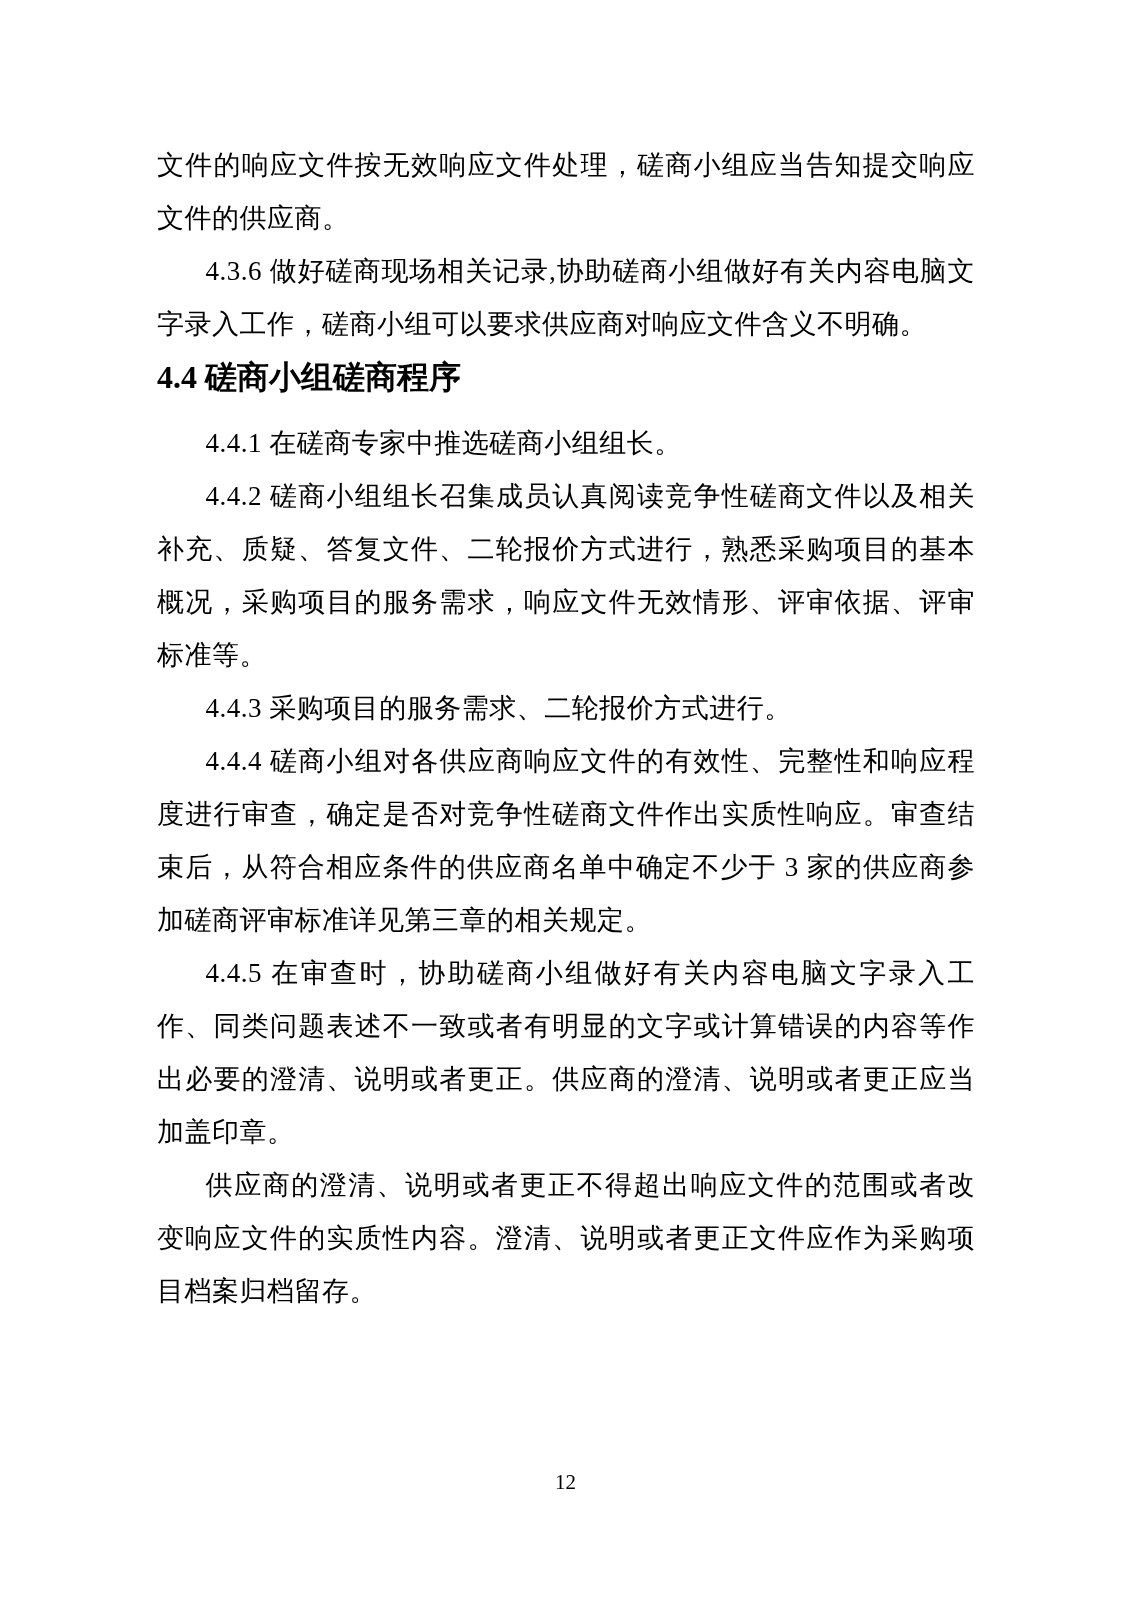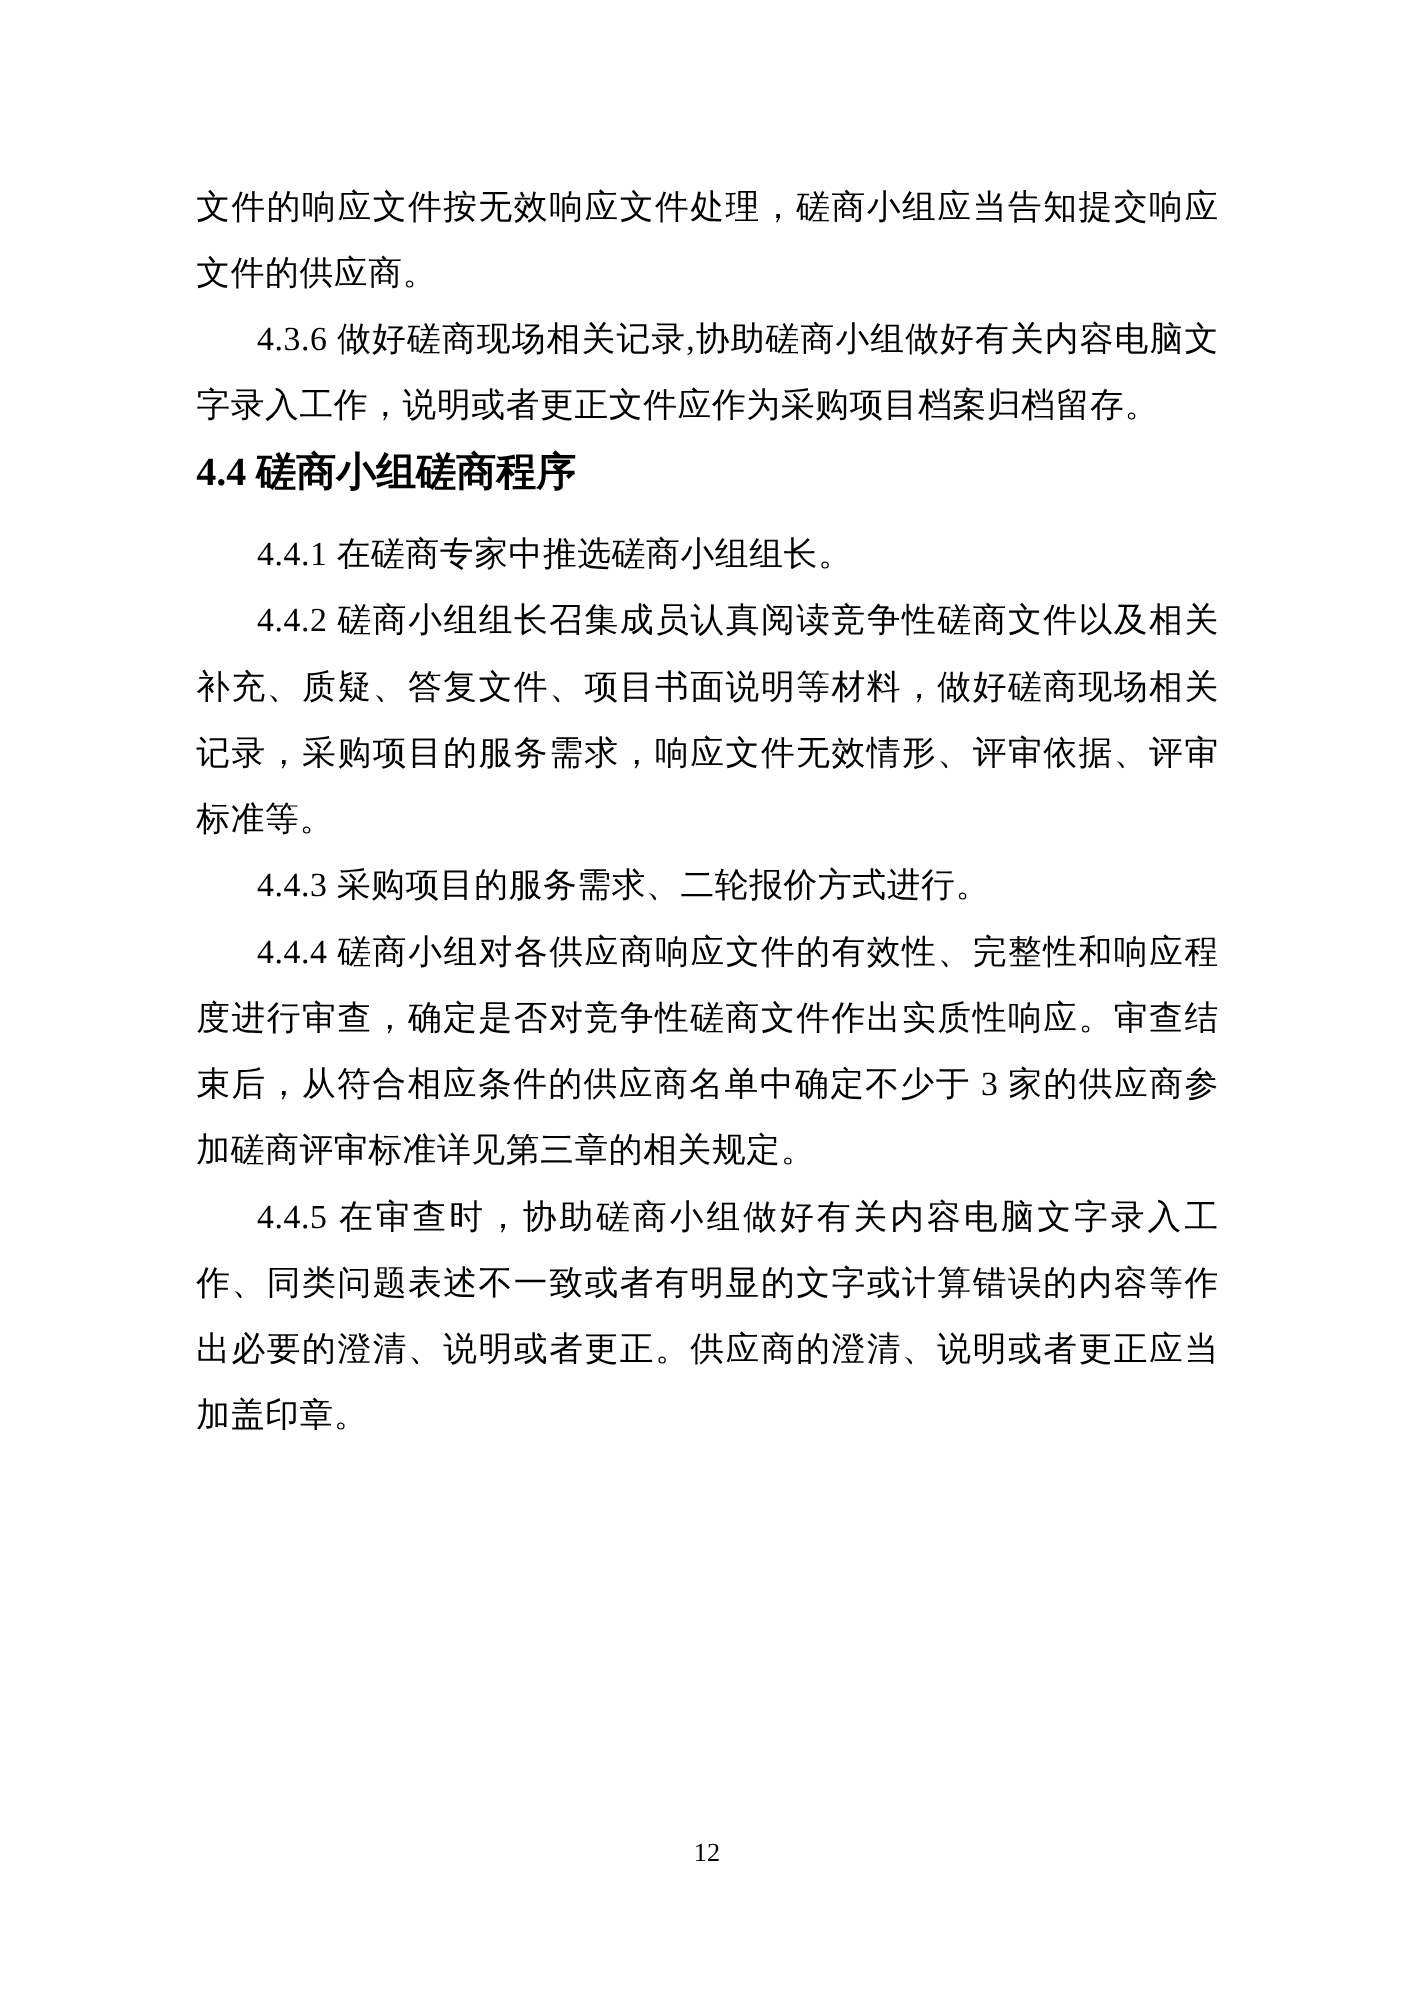--- a/index.html
+++ b/index.html
@@ -58,23 +58,24 @@
     line-height: 28px;
     color: #000000;
   }
 </style>
 </head>
 <body>
 
 <div class="page">
   <div class="content">
     <p class="para">文件的响应文件按无效响应文件处理，磋商小组应当告知提交响应文件的供应商。</p>
-    <p class="para indent">4.3.6 做好磋商现场相关记录,协助磋商小组做好有关内容电脑文字录入工作，说明或者更正文件应作为采购项目档案归档留存。</p>
+    <p class="para indent">4.3.6 做好磋商现场相关记录,协助磋商小组做好有关内容电脑文字录入工作，磋商小组可以要求供应商对响应文件含义不明确。</p>
     <p class="heading">4.4 磋商小组磋商程序</p>
     <p class="para indent">4.4.1 在磋商专家中推选磋商小组组长。</p>
-    <p class="para indent">4.4.2 磋商小组组长召集成员认真阅读竞争性磋商文件以及相关补充、质疑、答复文件、项目书面说明等材料，做好磋商现场相关记录，采购项目的服务需求，响应文件无效情形、评审依据、评审标准等。</p>
+    <p class="para indent">4.4.2 磋商小组组长召集成员认真阅读竞争性磋商文件以及相关补充、质疑、答复文件、二轮报价方式进行，熟悉采购项目的基本概况，采购项目的服务需求，响应文件无效情形、评审依据、评审标准等。</p>
     <p class="para indent">4.4.3 采购项目的服务需求、二轮报价方式进行。</p>
     <p class="para indent">4.4.4 磋商小组对各供应商响应文件的有效性、完整性和响应程度进行审查，确定是否对竞争性磋商文件作出实质性响应。审查结束后，从符合相应条件的供应商名单中确定不少于 3 家的供应商参加磋商评审标准详见第三章的相关规定。</p>
     <p class="para indent">4.4.5 在审查时，协助磋商小组做好有关内容电脑文字录入工作、同类问题表述不一致或者有明显的文字或计算错误的内容等作出必要的澄清、说明或者更正。供应商的澄清、说明或者更正应当加盖印章。</p>
+    <p class="para indent">供应商的澄清、说明或者更正不得超出响应文件的范围或者改变响应文件的实质性内容。澄清、说明或者更正文件应作为采购项目档案归档留存。</p>
   </div>
 
   <div class="page-footer">12</div>
 </div>
 
 </body></html>

